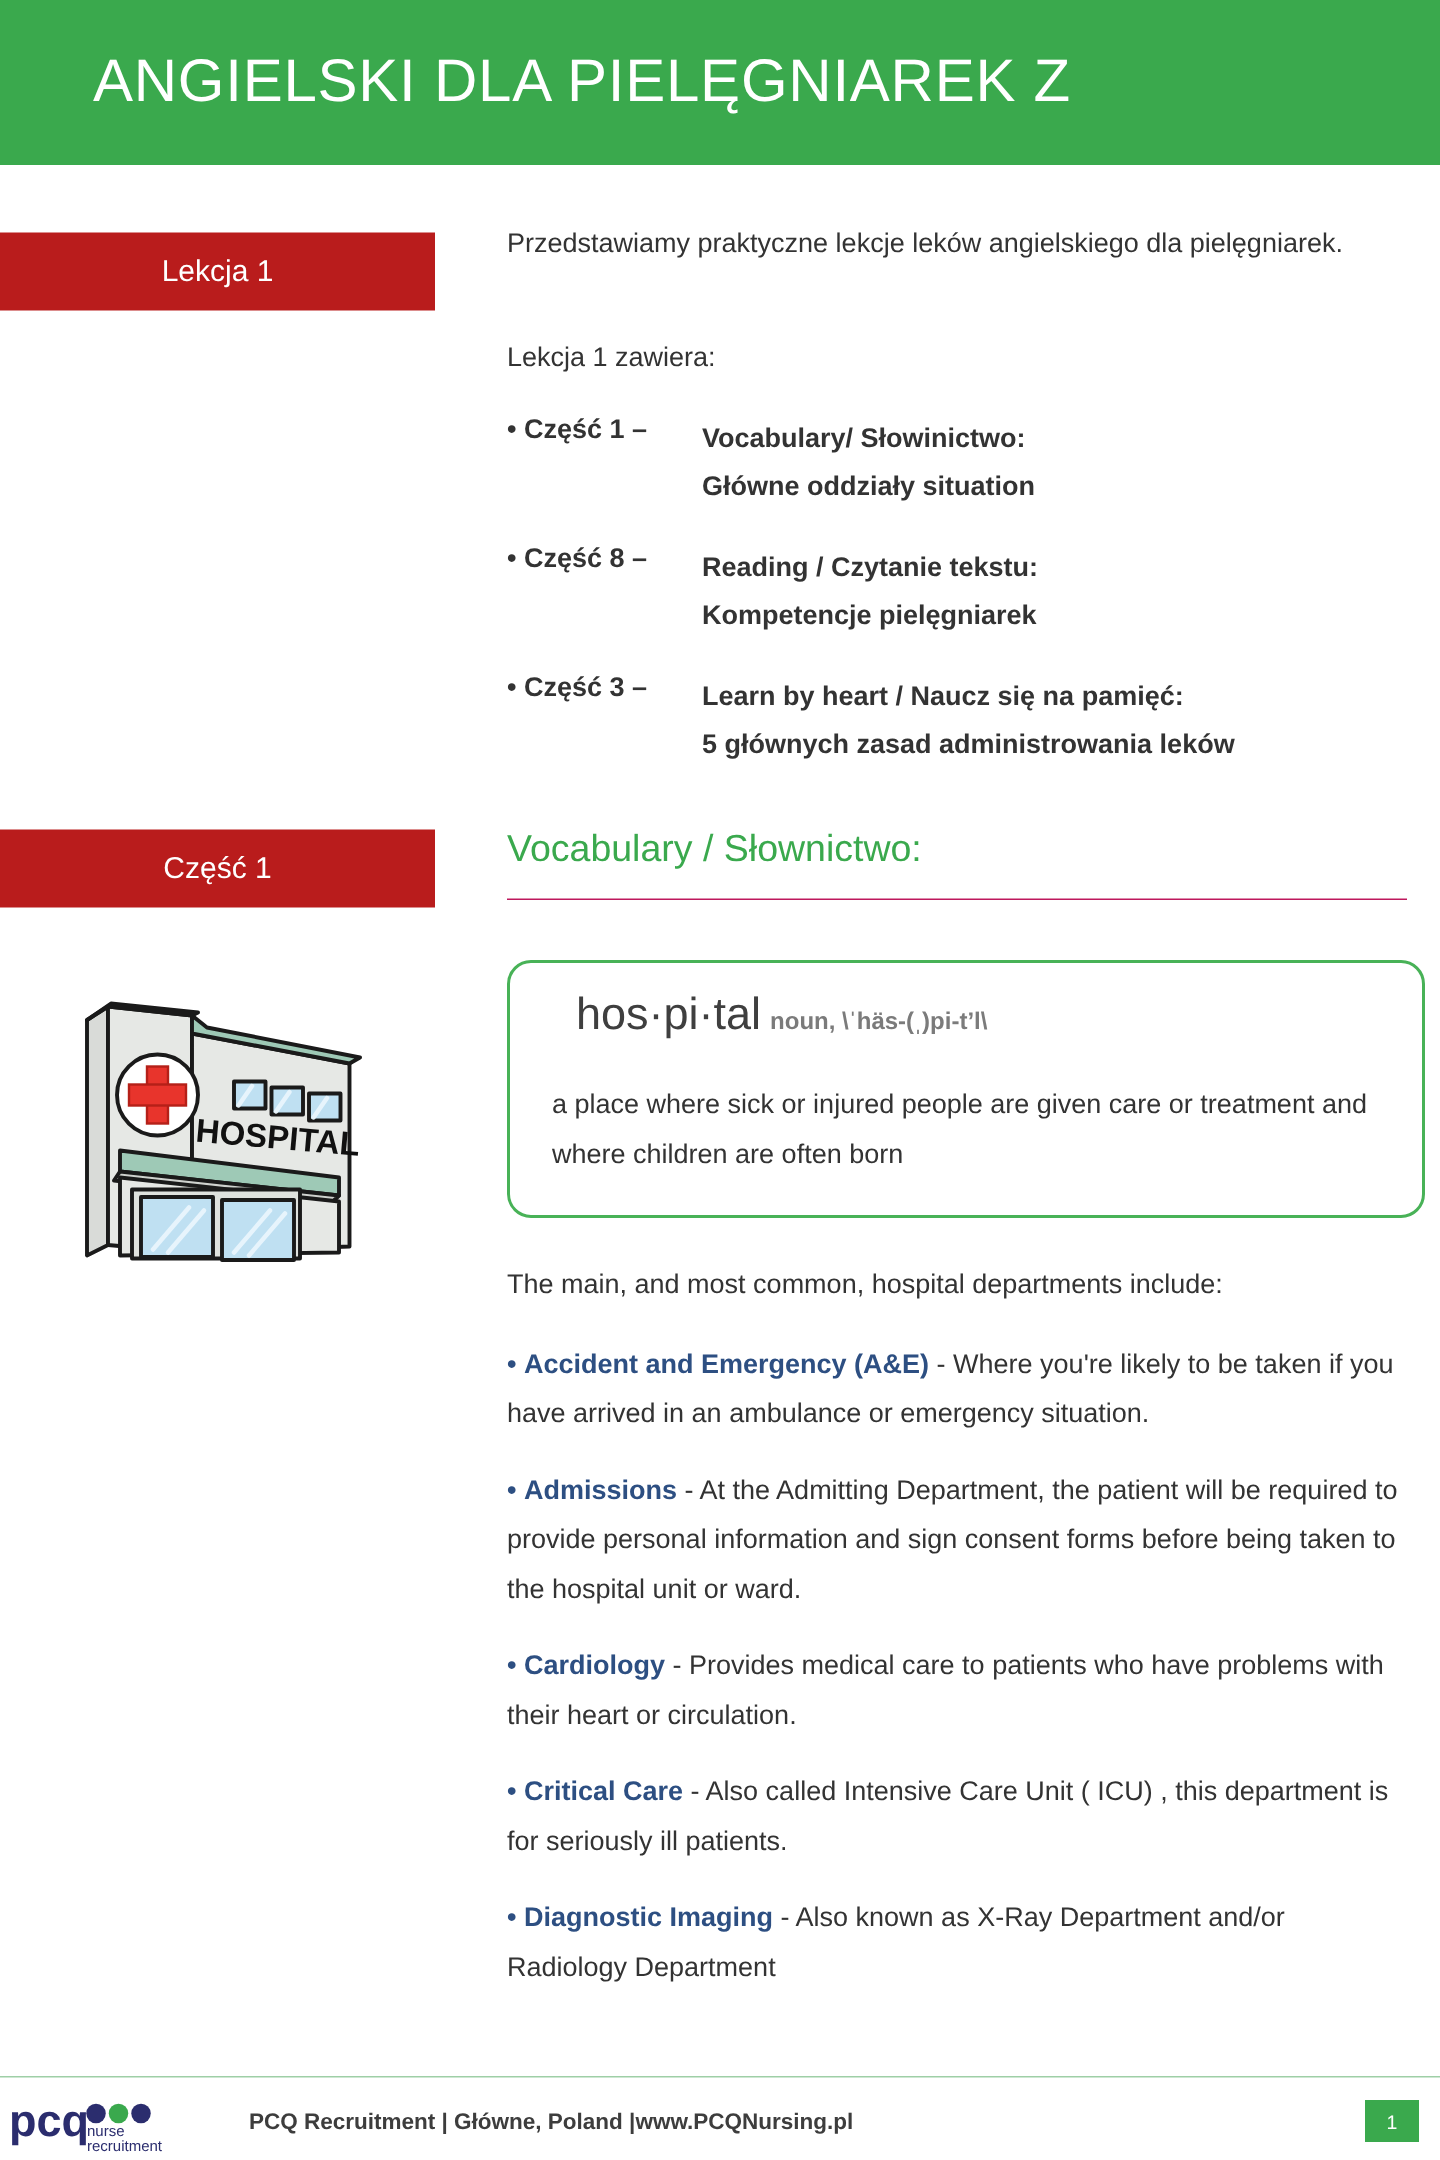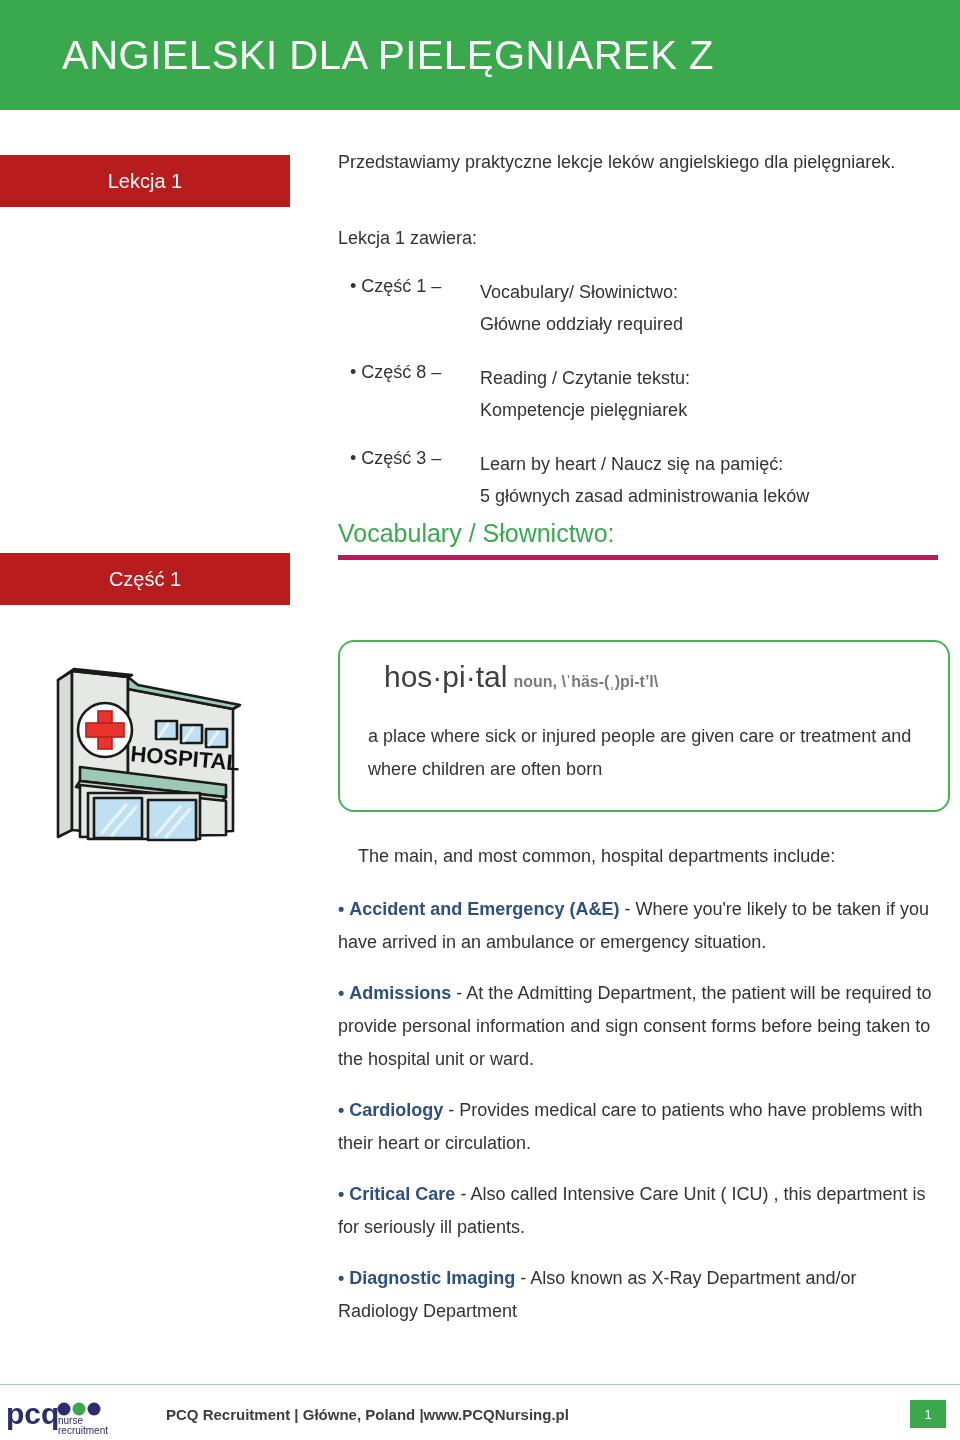--- a/index.html
+++ b/index.html
@@ -78,23 +78,24 @@
   
   .contains-head {
     position: absolute;
     left: 338px;
     top: 228px;
     font-size: 18px;
     color: #333333;
   }
   .parts-list {
     position: absolute;
-    left: 350px;
+    left: 338px;
     top: 276px;
     width: 600px;
+    font-weight: bold;
   }
   .part-row {
     display: flex;
     align-items: flex-start;
     margin-bottom: 22px;
   }
   .part-label {
     width: 130px;
     flex: 0 0 130px;
     font-size: 18px;
@@ -104,27 +105,27 @@
   .part-value {
     font-size: 18px;
     line-height: 32px;
     color: #333333;
   }
 
   
   .vocab-head {
     position: absolute;
     left: 338px;
-    top: 519px;
+    top: 552px;
     width: 600px;
     font-size: 25px;
     color: #3aa94d;
     font-weight: 400;
-    padding-bottom: 7px;
-    border-bottom: 5px solid #be185d;
+    padding-bottom: 18px;
+    border-bottom: 1px solid #be185d;
   }
 
   
   .hospital-img {
     position: absolute;
     left: 28px;
     top: 645px;
     width: 250px;
     height: 205px;
   }
@@ -174,21 +175,20 @@
     color: #333333;
   }
 
   
   .dept-intro {
     position: absolute;
     left: 338px;
     top: 846px;
     font-size: 18px;
     color: #333333;
-    margin-left: 20px;
   }
   .dept-list {
     position: absolute;
     left: 338px;
     top: 893px;
     width: 600px;
   }
   .dept-item {
     font-size: 18px;
     line-height: 33px;
@@ -264,21 +264,21 @@
 
 <div class="intro">Przedstawiamy praktyczne lekcje leków angielskiego dla pielęgniarek.</div>
 
 <div class="contains-head">Lekcja 1 zawiera:</div>
 
 <div class="parts-list">
   <div class="part-row">
     <div class="part-label">• Część 1 –</div>
     <div class="part-value">
       <div>Vocabulary/ Słowinictwo:</div>
-      <div>Główne oddziały required</div>
+      <div>Główne oddziały situation</div>
     </div>
   </div>
   <div class="part-row">
     <div class="part-label">• Część 8 –</div>
     <div class="part-value">
       <div>Reading / Czytanie tekstu:</div>
       <div>Kompetencje pielęgniarek</div>
     </div>
   </div>
   <div class="part-row">

